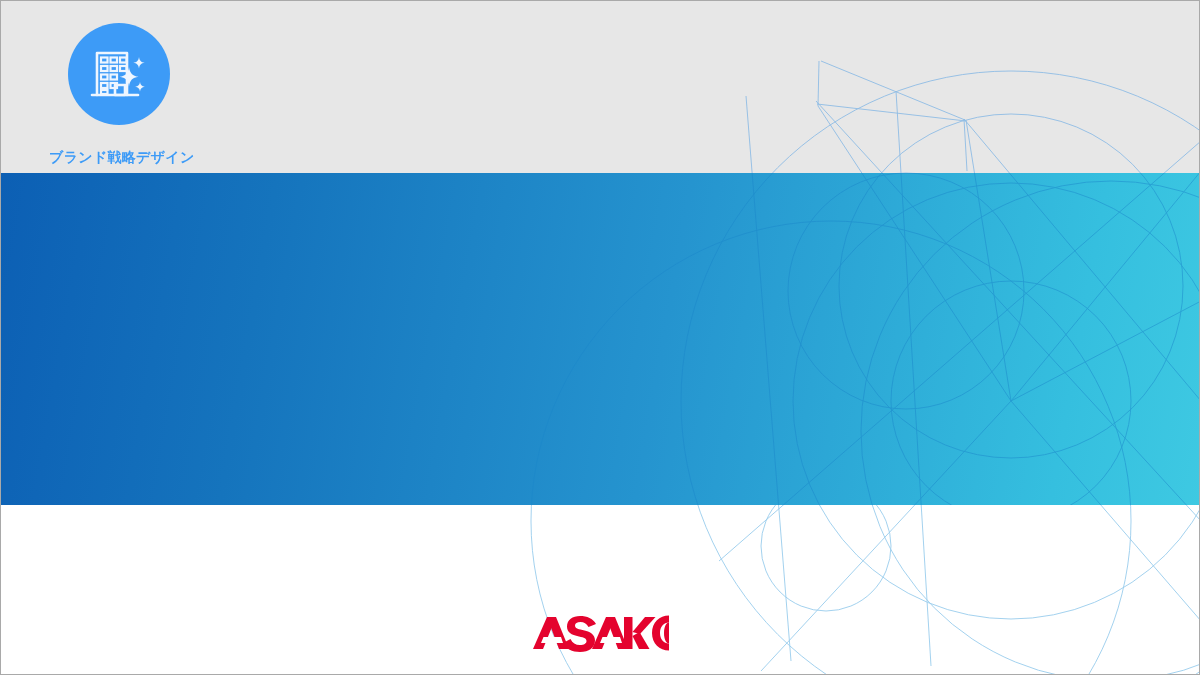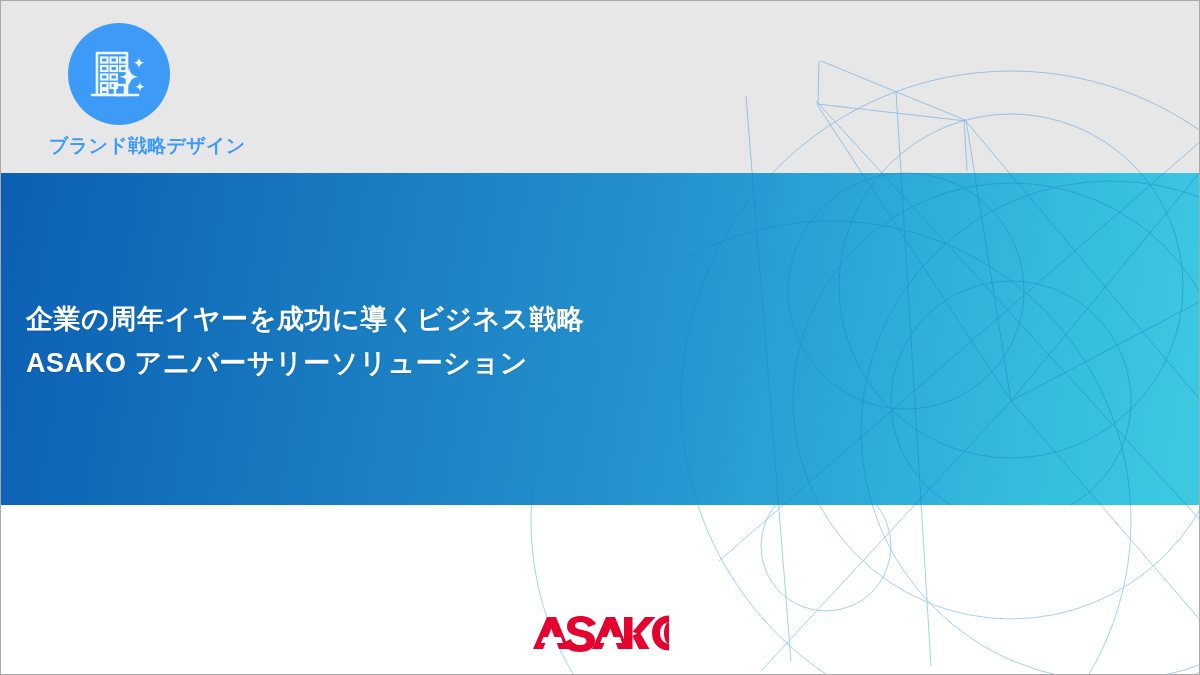--- a/index.html
+++ b/index.html
@@ -44,22 +44,22 @@
     height: 102px;
     margin: 0 auto;
     border-radius: 50%;
     background: #3d9bf7;
     display: flex;
     align-items: center;
     justify-content: center;
   }
   .logo-circle svg { display: block; }
   .logo-caption {
-    margin-top: 8px;
-    font-size: 19px;
+    margin-top: 24px;
+    font-size: 14px;
     font-weight: 700;
     color: #3d9bf7;
     letter-spacing: .3px;
     white-space: nowrap;
   }
 
   
   .blue-band {
     position: absolute;
     left: 0;
@@ -220,24 +220,20 @@
         <g fill="#eef6ff">
           <path d="M41 24 C41.8 30.2 44.6 33 50.5 33.8 C44.6 34.6 41.8 37.4 41 43.5 C40.2 37.4 37.4 34.6 31.6 33.8 C37.4 33 40.2 30.2 41 24 Z"></path>
           <path d="M51 14 C51.5 17.7 53.1 19.3 56.7 19.8 C53.1 20.3 51.5 21.9 51 25.5 C50.5 21.9 48.9 20.3 45.3 19.8 C48.9 19.3 50.5 17.7 51 14 Z"></path>
           <path d="M52 39 C52.4 42 53.8 43.4 56.8 43.8 C53.8 44.2 52.4 45.6 52 48.6 C51.6 45.6 50.2 44.2 47.2 43.8 C50.2 43.4 51.6 42 52 39 Z"></path>
         </g>
       </svg>
     </div>
     <div class="logo-caption">ブランド戦略デザイン</div>
   </div>
 
-  <div class="title-wrap">
-    <div class="title-line">企業の周年イヤーを成功に導くビジネス戦略</div>
-    <div class="title-line">ASAKO アニバーサリーソリューション</div>
-  </div>
 
   <div class="footer-logo">
     <svg width="136" height="40" viewBox="0 0 272 80" xmlns="http://www.w3.org/2000/svg">
       <g fill="#e4032e">
 
         <path d="M0 72 L28 8 L46 8 L20 72 Z"></path>
         <path d="M28 8 L46 8 L72 72 L52 72 Z"></path>
         <path d="M21 48 L56 48 L60 60 L16 60 Z" fill="#ffffff"></path>
 
         <path d="M126 22 C120 11 108 6 94 6 C79 6 68 14 68 27 C68 38 76 44 92 47 C103 49 107 51 107 56 C107 61 102 64 94 64 C85 64 79 60 75 52 L60 60 C66 72 78 78 94 78 C112 78 124 69 124 55 C124 44 116 37 99 34 C88 32 84 30 84 25 C84 21 88 18 95 18 C102 18 107 21 111 28 Z"></path>

